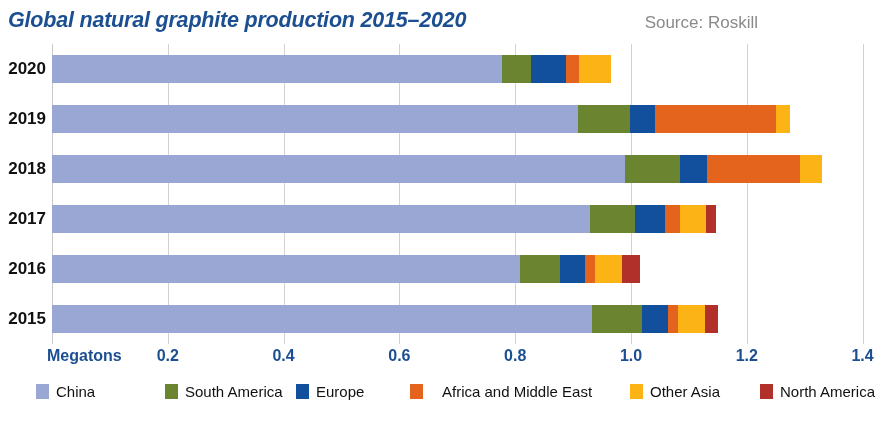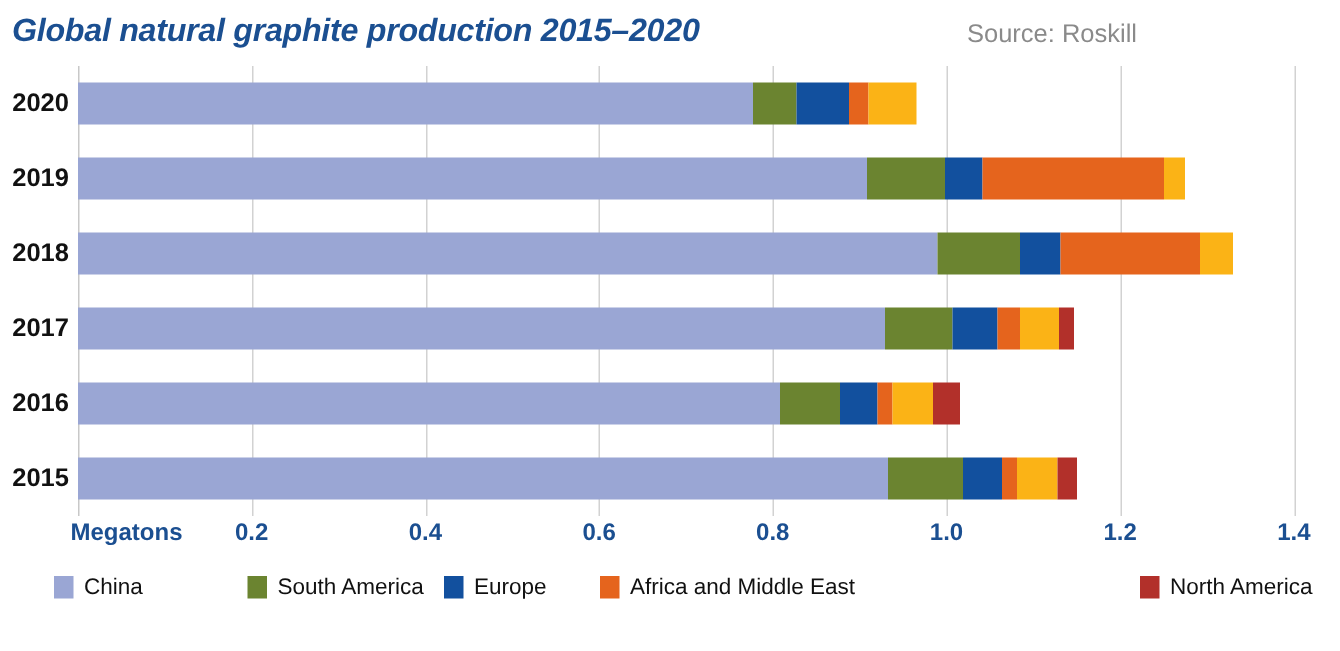--- a/index.html
+++ b/index.html
@@ -273,23 +273,27 @@
         <span class="legend-label">China</span>
       </div>
       <div class="legend-item" style="left: 150px; padding-left: 15px;">
         <span class="legend-swatch" style="background: rgb(107, 132, 48);"></span>
         <span class="legend-label">South America</span>
       </div>
       <div class="legend-item" style="left: 296px;">
         <span class="legend-swatch" style="background: rgb(18, 80, 158);"></span>
         <span class="legend-label">Europe</span>
       </div>
-      <div class="legend-item" style="left: 400px;">
+      <div class="legend-item" style="left: 410px; gap: 12px;">
         <span class="legend-swatch" style="background: rgb(229, 100, 29);"></span>
         <span class="legend-label">Africa and Middle East</span>
+      </div>
+      <div class="legend-item" style="left: 630px;">
+        <span class="legend-swatch" style="background: rgb(251, 179, 22);"></span>
+        <span class="legend-label">Other Asia</span>
       </div>
       <div class="legend-item" style="left: 760px;">
         <span class="legend-swatch" style="background: rgb(178, 48, 42);"></span>
         <span class="legend-label">North America</span>
       </div>
     </div>
 
 </div>
 
 </body></html>

